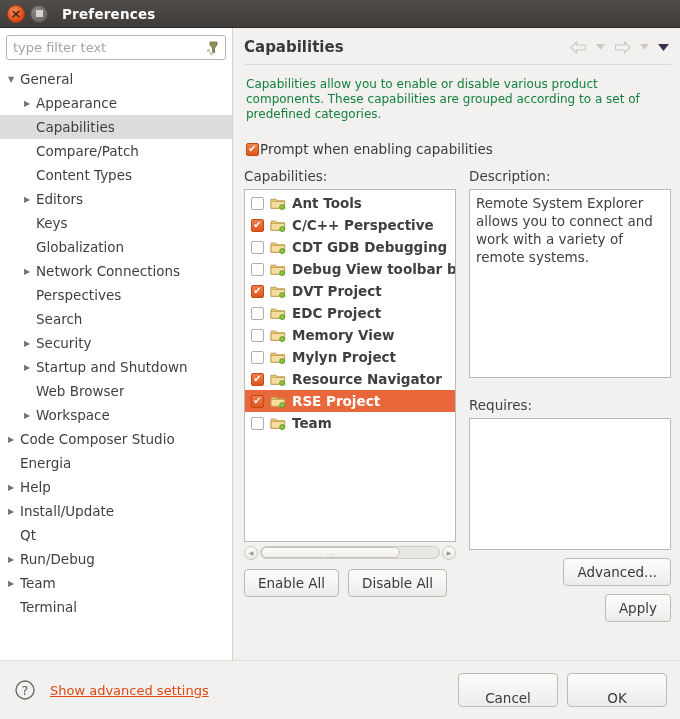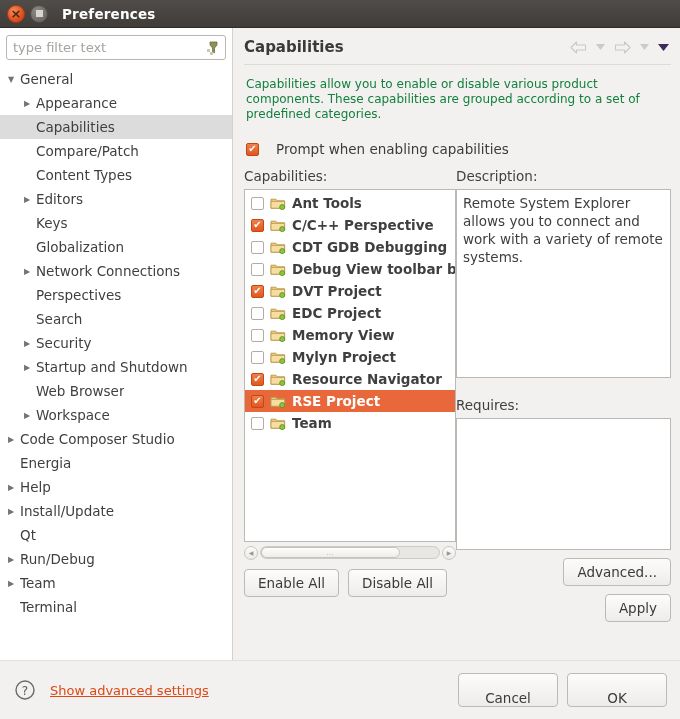--- a/index.html
+++ b/index.html
@@ -160,27 +160,28 @@
     font-size: 12px;
     line-height: 15px;
     color: #15803d;
     padding: 12px 2px 0 2px;
     max-width: 400px;
   }
 
   .prompt-row {
     display: flex;
     align-items: center;
-    gap: 17px;
+    gap: 1px;
     padding: 19px 0 0 2px;
     font-size: 13.5px;
   }
 
   .cols {
     display: flex;
+    gap: 13px;
     padding-top: 11px;
     min-height: 0;
   }
   .col-left { width: 212px; flex: 0 0 212px; display: flex; flex-direction: column; }
   .col-right { flex: 1 1 auto; display: flex; flex-direction: column; min-width: 0; }
   .field-label { font-size: 13.5px; color: #3f3f3f; padding-bottom: 5px; }
 
   .listbox {
     background: #ffffff;
     border: 1px solid #bcb8b3;

